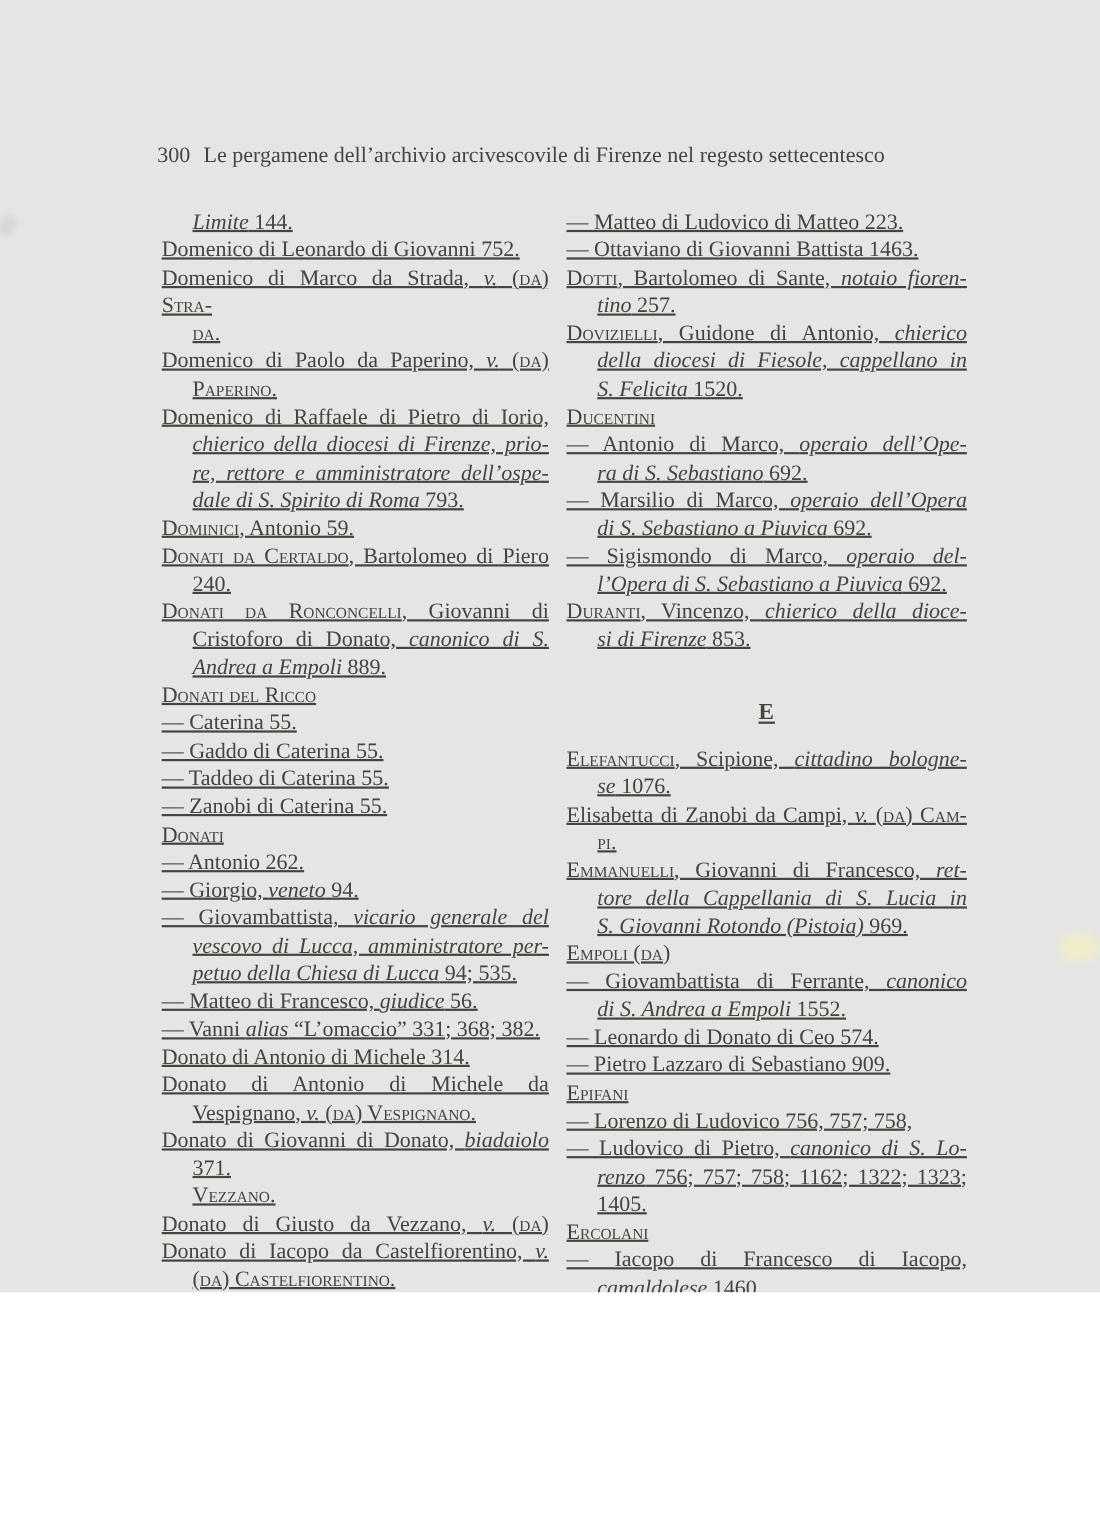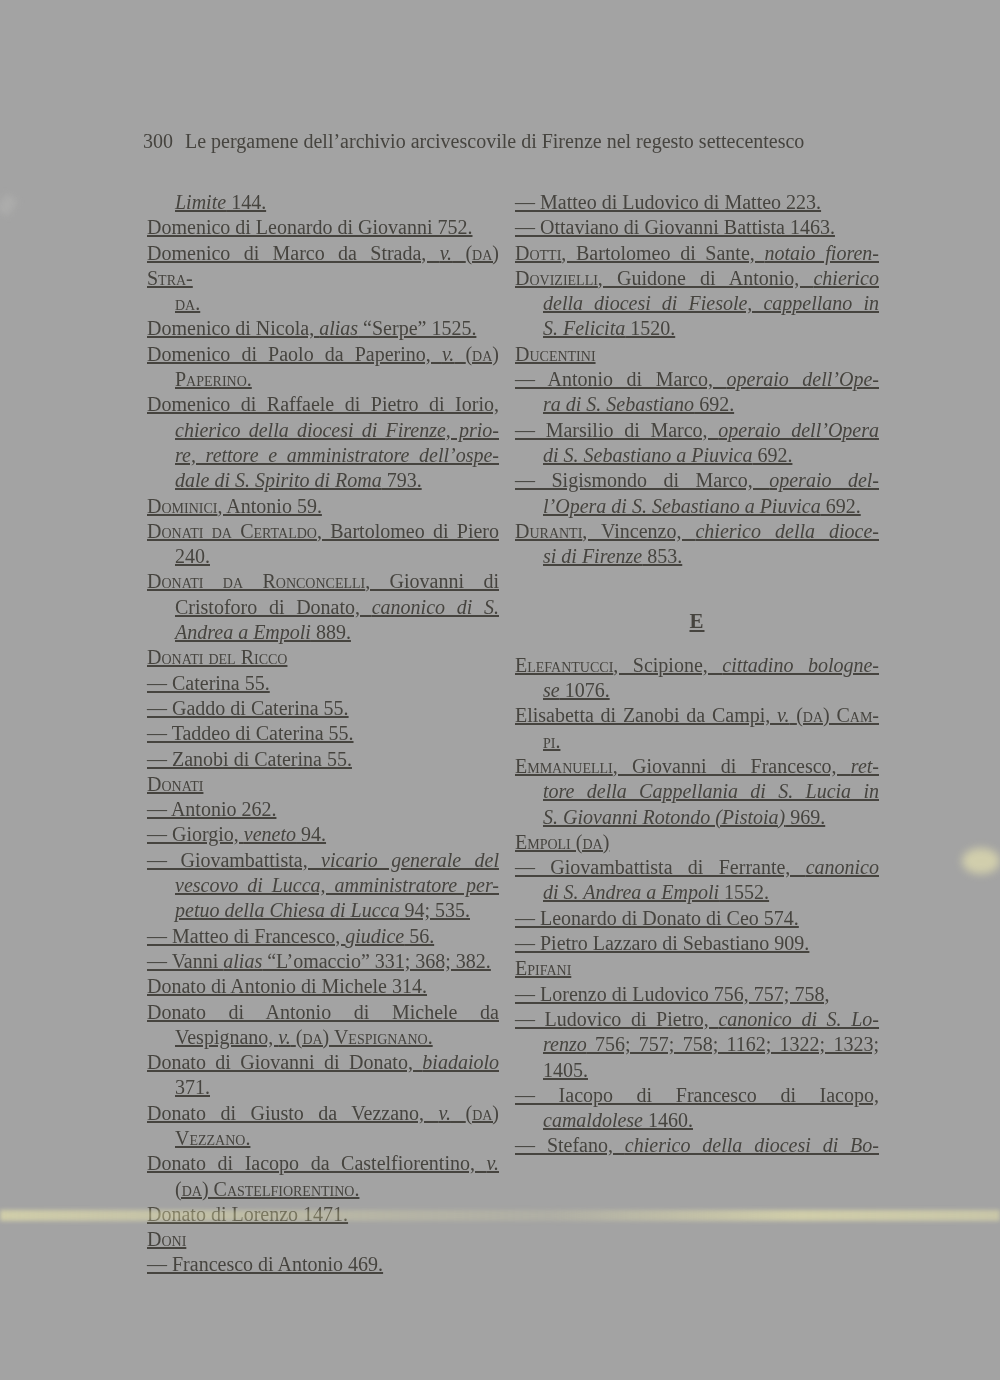--- a/index.html
+++ b/index.html
@@ -3,22 +3,22 @@
 <meta charset="utf-8">
 <style>
   html, body {
     margin: 0;
     padding: 0;
     background: #ffffff;
   }
   .page {
     position: relative;
     width: 1000px;
-    height: 1380px;
-    background: #a3a3a3;
+    height: 1175px;
+    background: #e5e5e5;
     font-family: "Liberation Serif", "DejaVu Serif", serif;
     color: #46443f;
     overflow: hidden;
   }
   .header {
     position: absolute;
     left: 143px;
     top: 130px;
     width: 760px;
     font-size: 20px;
@@ -97,21 +97,20 @@
 
   <div class="header">
     <span class="page-num">300</span><span>Le pergamene dell’archivio arcivescovile di Firenze nel regesto settecentesco</span>
   </div>
 
   <div class="col col-left" id="col-left">
       <div class="line ind"><span class="i">Limite</span><span class="r"> 144.</span></div>
       <div class="line"><span class="r">Domenico di Leonardo di Giovanni 752.</span></div>
       <div class="line j"><span class="r">Domenico di Marco da Strada, </span><span class="i">v.</span><span class="r"> </span><span class="sc">(da) Stra-</span></div>
       <div class="line ind"><span class="sc">da.</span></div>
-      <div class="line"><span class="r">Domenico di Nicola, </span><span class="i">alias</span><span class="r"> “Serpe” 1525.</span></div>
       <div class="line j"><span class="r">Domenico di Paolo da Paperino, </span><span class="i">v.</span><span class="r"> </span><span class="sc">(da)</span></div>
       <div class="line ind"><span class="sc">Paperino.</span></div>
       <div class="line j"><span class="r">Domenico di Raffaele di Pietro di Iorio,</span></div>
       <div class="line ind j"><span class="i">chierico della diocesi di Firenze, prio-</span></div>
       <div class="line ind j"><span class="i">re, rettore e amministratore dell’ospe-</span></div>
       <div class="line ind"><span class="i">dale di S. Spirito di Roma</span><span class="r"> 793.</span></div>
       <div class="line"><span class="sc">Dominici</span><span class="r">, Antonio 59.</span></div>
       <div class="line j"><span class="sc">Donati da Certaldo</span><span class="r">, Bartolomeo di Piero</span></div>
       <div class="line ind"><span class="r">240.</span></div>
       <div class="line j"><span class="sc">Donati da Ronconcelli</span><span class="r">, Giovanni di</span></div>
@@ -128,32 +127,33 @@
       <div class="line j"><span class="r">— Giovambattista, </span><span class="i">vicario generale del</span></div>
       <div class="line ind j"><span class="i">vescovo di Lucca, amministratore per-</span></div>
       <div class="line ind"><span class="i">petuo della Chiesa di Lucca</span><span class="r"> 94; 535.</span></div>
       <div class="line"><span class="r">— Matteo di Francesco, </span><span class="i">giudice</span><span class="r"> 56.</span></div>
       <div class="line"><span class="r">— Vanni </span><span class="i">alias</span><span class="r"> “L’omaccio” 331; 368; 382.</span></div>
       <div class="line"><span class="r">Donato di Antonio di Michele 314.</span></div>
       <div class="line j"><span class="r">Donato di Antonio di Michele da</span></div>
       <div class="line ind"><span class="r">Vespignano, </span><span class="i">v.</span><span class="r"> </span><span class="sc">(da) Vespignano.</span></div>
       <div class="line j"><span class="r">Donato di Giovanni di Donato, </span><span class="i">biadaiolo</span></div>
       <div class="line ind"><span class="r">371.</span></div>
+      <div class="line ind"><span class="sc">Vezzano.</span></div>
       <div class="line j"><span class="r">Donato di Giusto da Vezzano, </span><span class="i">v.</span><span class="r"> </span><span class="sc">(da)</span></div>
-      <div class="line ind"><span class="sc">Vezzano.</span></div>
       <div class="line j"><span class="r">Donato di Iacopo da Castelfiorentino, </span><span class="i">v.</span></div>
       <div class="line ind"><span class="sc">(da) Castelfiorentino.</span></div>
       <div class="line"><span class="r">Donato di Lorenzo 1471.</span></div>
       <div class="line"><span class="sc">Doni</span></div>
       <div class="line"><span class="r">— Francesco di Antonio 469.</span></div>
     </div>
   <div class="col col-right" id="col-right">
       <div class="line"><span class="r">— Matteo di Ludovico di Matteo 223.</span></div>
       <div class="line"><span class="r">— Ottaviano di Giovanni Battista 1463.</span></div>
       <div class="line j"><span class="sc">Dotti</span><span class="r">, Bartolomeo di Sante, </span><span class="i">notaio fioren-</span></div>
+      <div class="line ind"><span class="i">tino</span><span class="r"> 257.</span></div>
       <div class="line j"><span class="sc">Dovizielli</span><span class="r">, Guidone di Antonio, </span><span class="i">chierico</span></div>
       <div class="line ind j"><span class="i">della diocesi di Fiesole, cappellano in</span></div>
       <div class="line ind"><span class="i">S. Felicita</span><span class="r"> 1520.</span></div>
       <div class="line"><span class="sc">Ducentini</span></div>
       <div class="line j"><span class="r">— Antonio di Marco, </span><span class="i">operaio dell’Ope-</span></div>
       <div class="line ind"><span class="i">ra di S. Sebastiano</span><span class="r"> 692.</span></div>
       <div class="line j"><span class="r">— Marsilio di Marco, </span><span class="i">operaio dell’Opera</span></div>
       <div class="line ind"><span class="i">di S. Sebastiano a Piuvica</span><span class="r"> 692.</span></div>
       <div class="line j"><span class="r">— Sigismondo di Marco, </span><span class="i">operaio del-</span></div>
       <div class="line ind"><span class="i">l’Opera di S. Sebastiano a Piuvica</span><span class="r"> 692.</span></div>
@@ -170,20 +170,21 @@
       <div class="line"><span class="sc">Empoli (da)</span></div>
       <div class="line j"><span class="r">— Giovambattista di Ferrante, </span><span class="i">canonico</span></div>
       <div class="line ind"><span class="i">di S. Andrea a Empoli</span><span class="r"> 1552.</span></div>
       <div class="line"><span class="r">— Leonardo di Donato di Ceo 574.</span></div>
       <div class="line"><span class="r">— Pietro Lazzaro di Sebastiano 909.</span></div>
       <div class="line"><span class="sc">Epifani</span></div>
       <div class="line"><span class="r">— Lorenzo di Ludovico 756, 757; 758,</span></div>
       <div class="line j"><span class="r">— Ludovico di Pietro, </span><span class="i">canonico di S. Lo-</span></div>
       <div class="line ind j"><span class="i">renzo</span><span class="r"> 756; 757; 758; 1162; 1322; 1323;</span></div>
       <div class="line ind"><span class="r">1405.</span></div>
+      <div class="line"><span class="sc">Ercolani</span></div>
       <div class="line j"><span class="r">— Iacopo di Francesco di Iacopo,</span></div>
       <div class="line ind"><span class="i">camaldolese</span><span class="r"> 1460.</span></div>
       <div class="line j"><span class="r">— Stefano, </span><span class="i">chierico della diocesi di Bo-</span></div>
     </div>
 
   <div class="artifact-band"></div>
   <div class="artifact-smudge"></div>
   <div class="artifact-edge"></div>
 
 </div>

